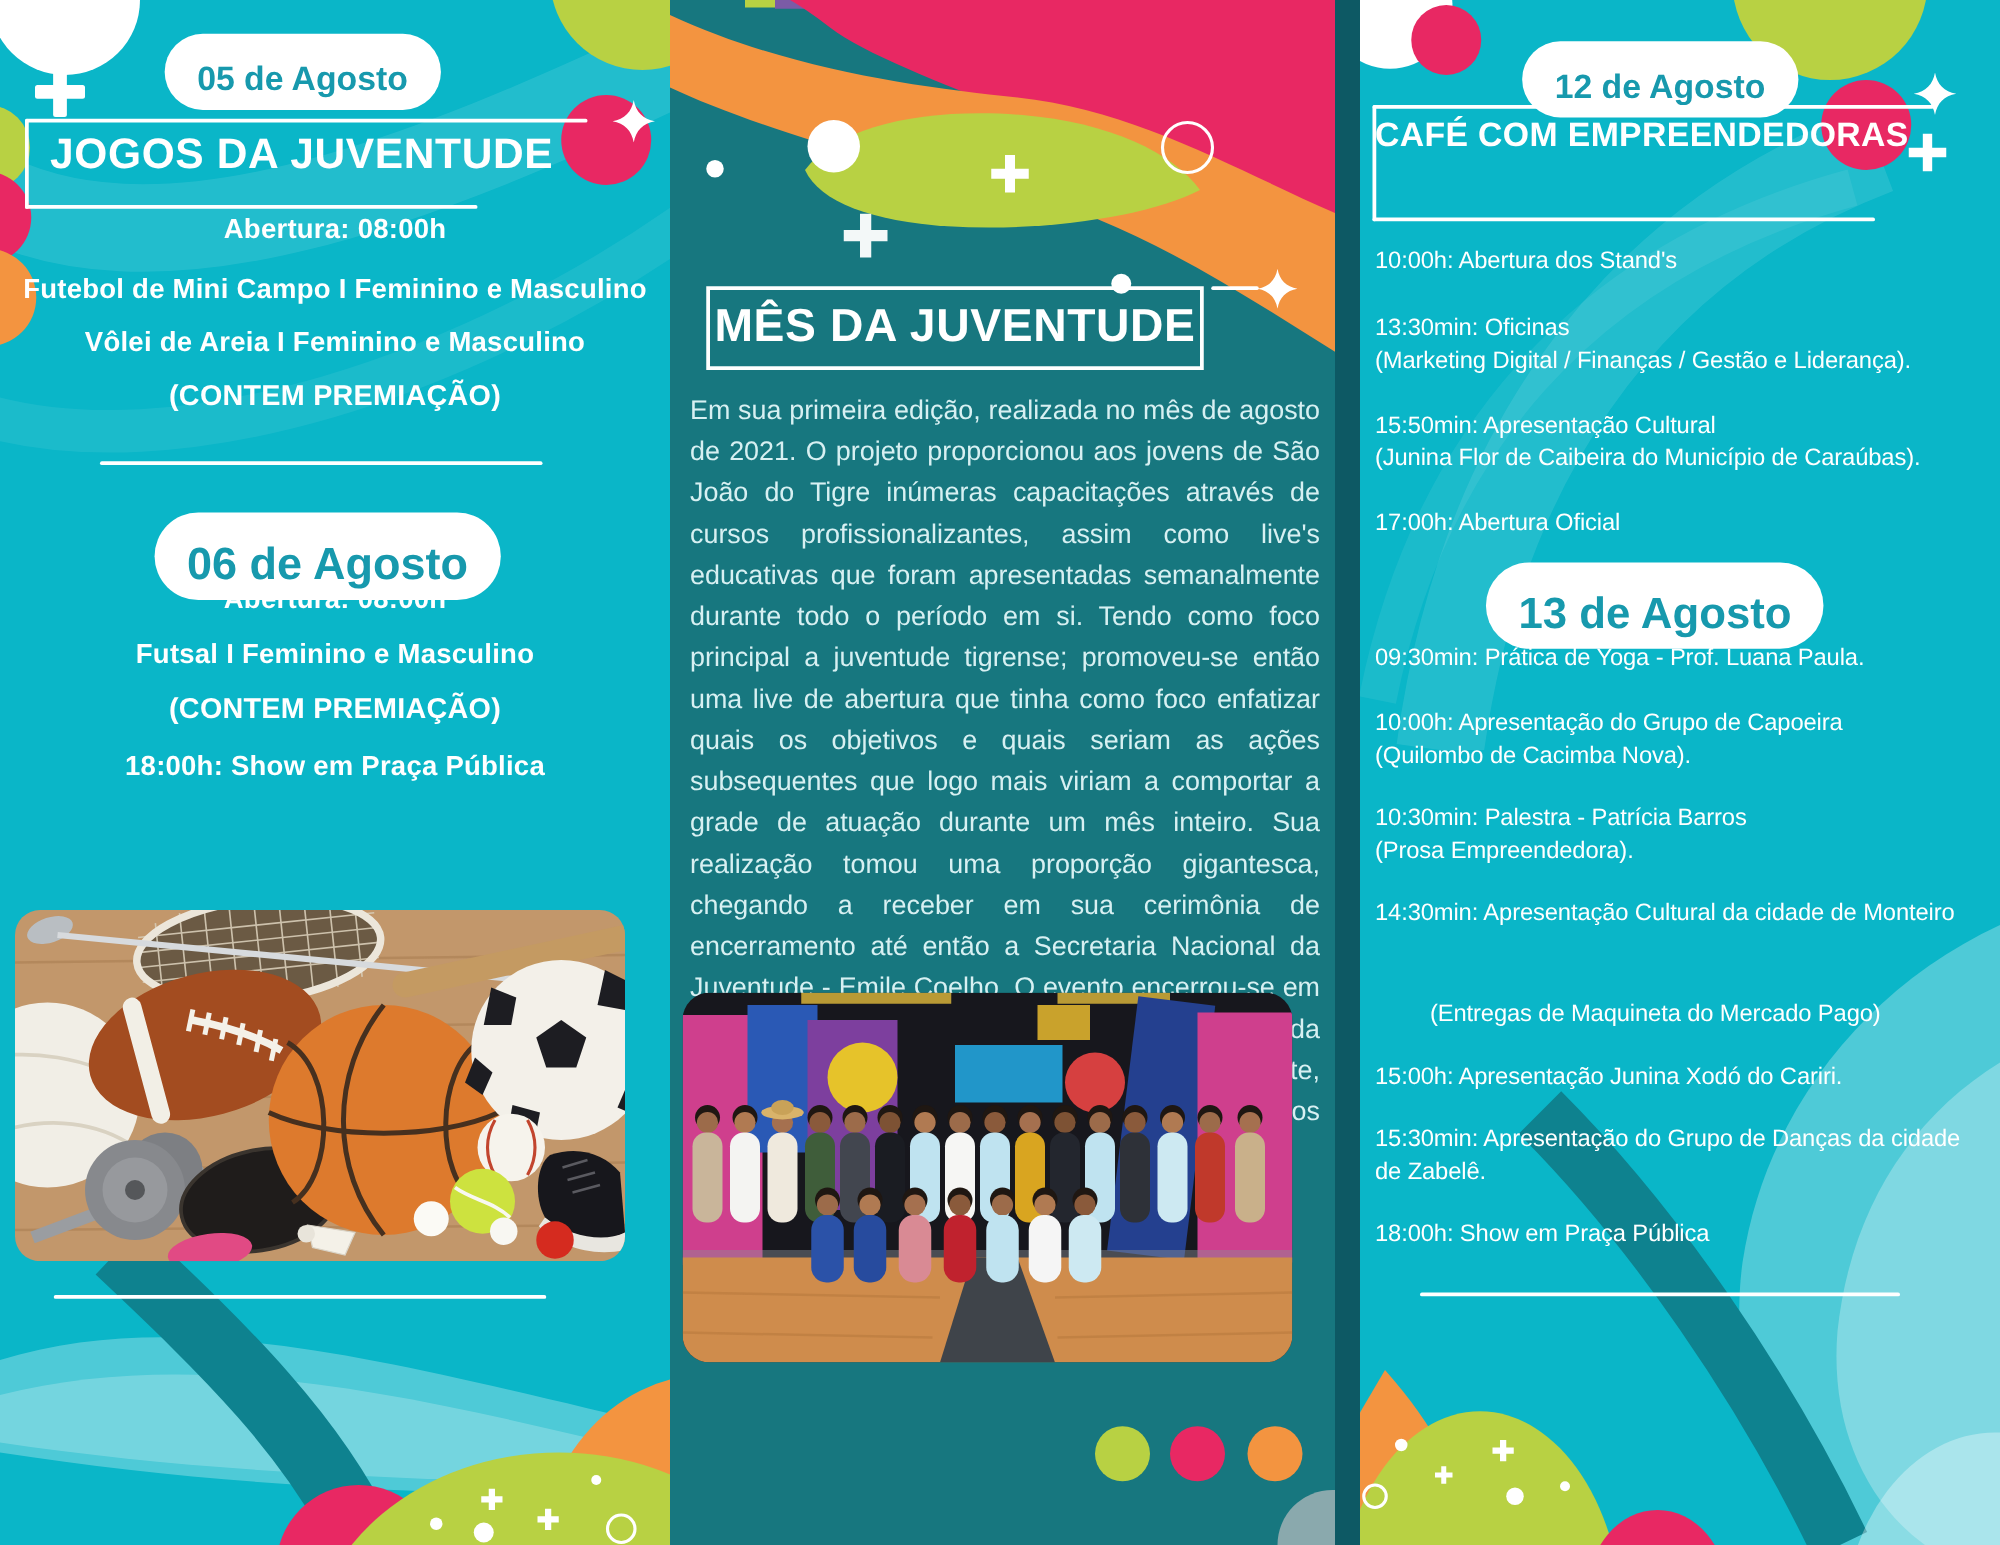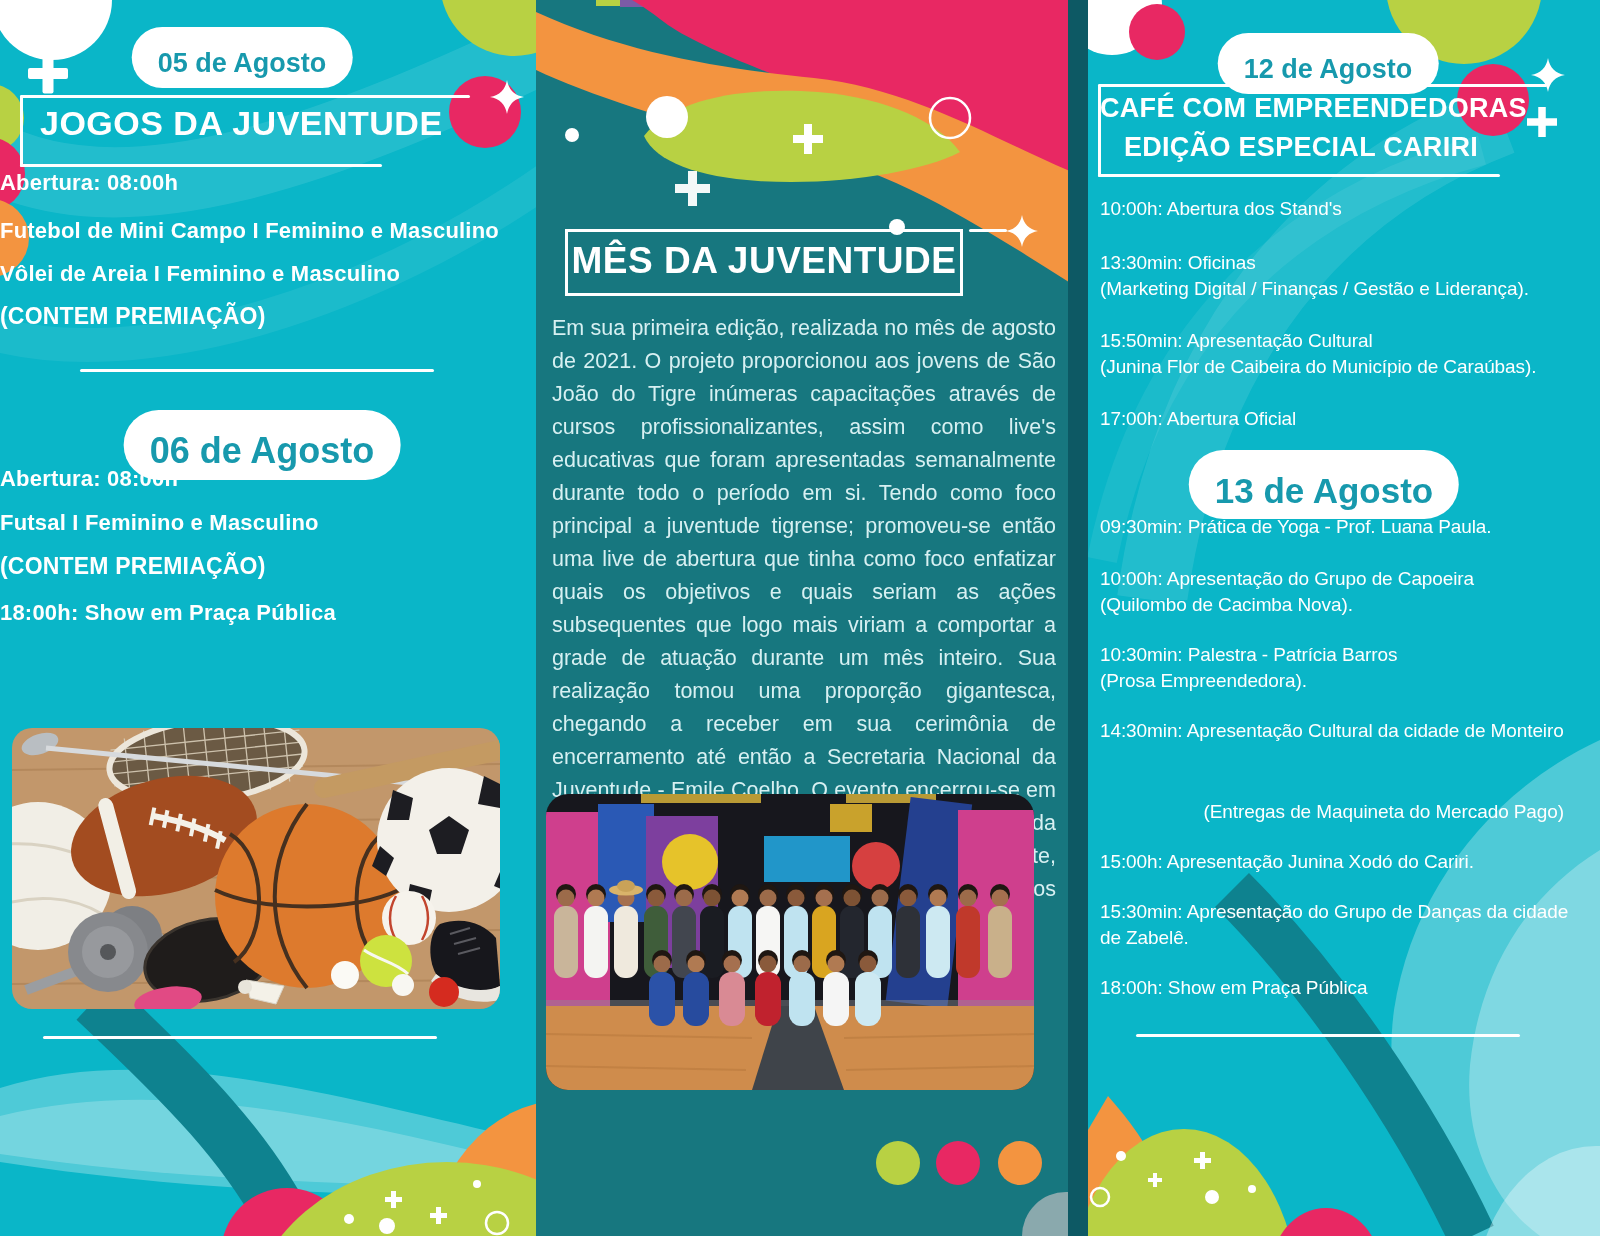--- a/index.html
+++ b/index.html
@@ -19,21 +19,21 @@
   svg.deco{position:absolute;pointer-events:none;}
 
   .pill{position:absolute;background:#fff;color:var(--badge_text);
         font-weight:700;font-size:27px;line-height:1;padding:23px 26px 11px;
         border-radius:40px;transform:translateX(-50%);white-space:nowrap;}
   .wline{position:absolute;background:#fff;border-radius:2px;}
   .sparkle{position:absolute;}
   .heading{position:absolute;font-weight:800;letter-spacing:.5px;white-space:nowrap;}
 
   
-  .l-item{position:absolute;left:0;width:536px;text-align:left;
+  .l-item{position:absolute;left:0;width:536px;text-align:center;
           font-weight:700;font-size:22px;letter-spacing:.2px;}
   #left-title{left:40px;top:104px;font-size:34px;}
   .photo{position:absolute;overflow:hidden;}
   #sports-photo{left:12px;top:728px;width:488px;height:281px;border-radius:20px;}
 
   
   #center-titlebox{position:absolute;left:29px;top:229px;width:398px;height:67px;
                    border:3px solid #fff;}
   #center-title{position:absolute;left:0;top:8px;width:100%;text-align:center;
                 font-size:37px;font-weight:800;letter-spacing:.5px;}
@@ -43,21 +43,21 @@
   #group-photo{left:10px;top:794px;width:488px;height:296px;border-radius:22px;}
   .dot{position:absolute;width:44px;height:44px;border-radius:50%;top:1141px;}
   #corner-shape{position:absolute;left:486px;top:1192px;width:46px;height:44px;
                 background:#8aa9ad;border-top-left-radius:46px;}
 
   
   .r-title-line{position:absolute;left:12px;width:402px;text-align:center;
                 font-size:27px;font-weight:700;letter-spacing:.3px;white-space:nowrap;}
   .sched{position:absolute;left:12px;width:488px;font-weight:400;font-size:19px;
          line-height:26px;white-space:pre-line;letter-spacing:-.1px;}
-  .sched.indent{left:36px;width:440px;text-align:right;}
+  .sched.indent{left:56px;width:440px;}
 </style>
 </head>
 <body>
 
 <div class="page">
 
   <div class="panel" id="panel-left">
     <svg class="deco" width="536" height="1236" viewBox="0 0 536 1236" fill="none">
       <path d="M-20,150 C120,230 330,150 560,40" stroke="rgba(255,255,255,.10)" stroke-width="70"></path>
       <path d="M-20,330 C140,380 380,300 560,170" stroke="rgba(255,255,255,.07)" stroke-width="34"></path>
@@ -437,21 +437,20 @@
     <div class="wline" style="left:10px;top:84px;width:449px;height:3px"></div>
     <div class="wline" style="left:10px;top:84px;width:3px;height:93px"></div>
     <div class="wline" style="left:10px;top:174px;width:402px;height:3px"></div>
     <svg class="sparkle" style="left:443px;top:58px" width="34" height="34" viewBox="0 0 24 24">
       <path d="M12 0C13.2 6.8 17.2 10.8 24 12C17.2 13.2 13.2 17.2 12 24C10.8 17.2 6.8 13.2 0 12C6.8 10.8 10.8 6.8 12 0Z" fill="#fff"></path>
     </svg>
     <svg class="sparkle" style="left:436px;top:104px" width="36" height="36" viewBox="0 0 24 24">
       <path d="M9.5 2h5v7.5H22v5h-7.5V22h-5v-7.5H2v-5h7.5z" fill="#fff"></path>
     </svg>
     <h1 class="r-title-line" style="top:93px">CAFÉ COM EMPREENDEDORAS</h1>
-    <h1 class="r-title-line" style="top:132px">EDIÇÃO ESPECIAL CARIRI</h1>
 
     <div class="sched" style="top:196px">10:00h: Abertura dos Stand's</div>
     <div class="sched" style="top:250px">13:30min: Oficinas
 (Marketing Digital / Finanças / Gestão e Liderança).</div>
     <div class="sched" style="top:328px">15:50min: Apresentação Cultural
 (Junina Flor de Caibeira do Município de Caraúbas).</div>
     <div class="sched" style="top:406px">17:00h: Abertura Oficial</div>
 
     <div class="pill" style="left:236px;top:450px;font-size:35px">13 de Agosto</div>
 

